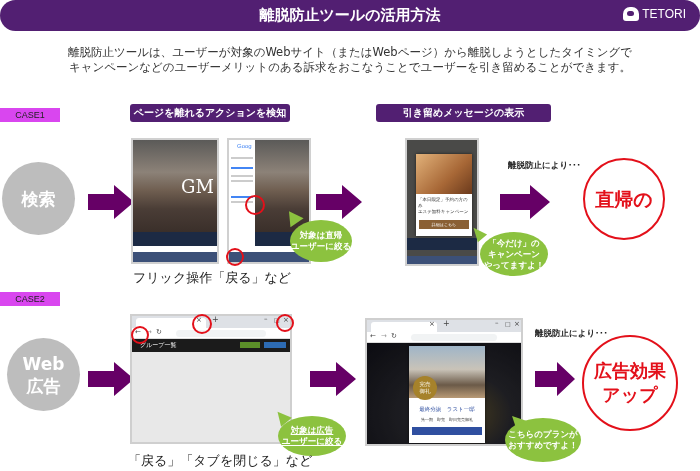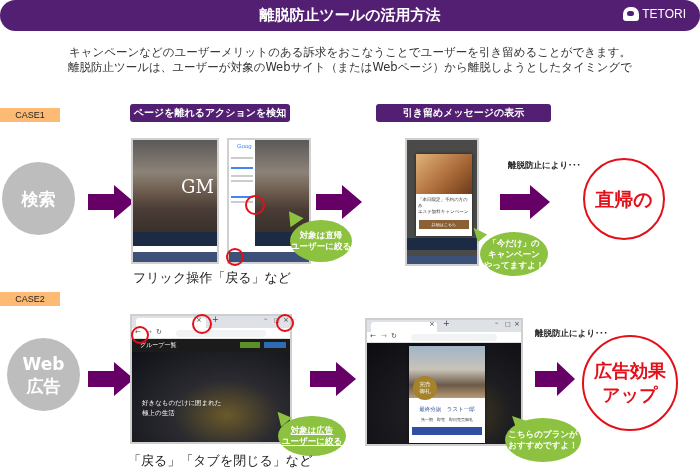--- a/index.html
+++ b/index.html
@@ -4,21 +4,21 @@
 <style>
   * { box-sizing: border-box; margin: 0; padding: 0; }
   body { width: 700px; height: 471px; background: #ffffff; font-family: "DejaVu Sans", sans-serif; position: relative; overflow: hidden; color: #222; }
   .abs { position: absolute; }
   .header { left: 0; top: 0; width: 700px; height: 31px; background: #521f72; border-radius: 16px; }
   .header-title { left: 0; top: 0; width: 700px; height: 31px; line-height: 31px; text-align: center; color: #fff; font-weight: bold; font-size: 15px; }
   .logo { right: 14px; top: 7px; color: #fff; font-size: 12px; font-family: "Liberation Sans", sans-serif; display: flex; align-items: center; gap: 3px; }
   .logo-mark { width: 16px; height: 14px; background: #fff; border-radius: 7px 7px 3px 3px; position: relative; }
   .logo-mark::after { content: ""; position: absolute; left: 4px; top: 4px; width: 7px; height: 5px; background: #521f72; border-radius: 3px; }
   .intro { left: 0; top: 45px; width: 700px; text-align: center; font-size: 11.5px; line-height: 15px; color: #333; }
-  .case-label { width: 60px; height: 14px; background: #fdba74; font-size: 9px; line-height: 14px; text-align: center; color: #222; font-family: "Liberation Sans", sans-serif; }
+  .case-label { width: 60px; height: 14px; background: #d946ef; font-size: 9px; line-height: 14px; text-align: center; color: #222; font-family: "Liberation Sans", sans-serif; }
   .step-label { height: 18px; background: #521f72; color: #fff; font-size: 10px; font-weight: bold; text-align: center; line-height: 18px; border-radius: 3px; }
   .circle-gray { width: 73px; height: 73px; border-radius: 50%; background: #bdbdbd; color: #fff; font-weight: bold; font-size: 17px; display: flex; align-items: center; justify-content: center; text-align: center; line-height: 22px; }
   .arrow { width: 46px; height: 34px; }
   .arrow svg { width: 100%; height: 100%; display: block; }
   .phone { border: 2px solid #d0d0d0; background: #3a3a3a; overflow: hidden; }
   .lobby { background: linear-gradient(180deg,#5b5a58 0%,#8c8278 35%,#6f5e50 55%,#4a3d36 75%,#3a2f2a 100%); position: relative; }
   .gm { position: absolute; color: #fff; font-family: "DejaVu Serif", serif; font-size: 18px; }
   .navbar { background: #1c2a44; }
   .bottombar { background: #3c5078; }
   .red-ring { border: 2px solid #e3101a; border-radius: 50%; }
@@ -36,22 +36,22 @@
 <body>
 
 <div class="abs header"></div>
 <div class="abs header-title">離脱防止ツールの活用方法</div>
 <div class="abs logo">
   <span class="logo-mark"></span>
   <span>TETORI</span>
 </div>
 
 <div class="abs intro">
+  <div>離脱防止ツールは、ユーザーが対象のWebサイト（またはWebページ）から離脱しようとしたタイミングで</div>
   <div>キャンペーンなどのユーザーメリットのある訴求をおこなうことでユーザーを引き留めることができます。</div>
-  <div>離脱防止ツールは、ユーザーが対象のWebサイト（またはWebページ）から離脱しようとしたタイミングで</div>
 </div>
 
 <div class="abs step-label" style="left:130px;top:104px;width:160px;">ページを離れるアクションを検知</div>
 <div class="abs step-label" style="left:376px;top:104px;width:175px;">引き留めメッセージの表示</div>
 
 <div class="abs case-label" style="left:0;top:108px;">CASE1</div>
 
 <div class="abs circle-gray" style="left:2px;top:162px;">
   <span>検索</span>
 </div>
@@ -168,26 +168,20 @@
     <span class="abs" style="left:3px;top:0;font-size:7px;color:#444;">←</span>
     <span class="abs" style="left:14px;top:0;font-size:7px;color:#999;">→</span>
     <span class="abs" style="left:24px;top:0;font-size:7px;color:#444;">↻</span>
     <div class="abs" style="left:44px;top:2px;width:90px;height:7px;background:#f1f3f4;border-radius:4px;"></div>
   </div>
   <div style="height:13px;background:#1b1b1b;position:relative;">
     <span class="abs" style="left:8px;top:2px;font-size:6px;color:#fff;">グループ一覧</span>
     <div class="abs" style="left:108px;top:3px;width:20px;height:6px;background:#5b8f29;"></div>
     <div class="abs" style="left:132px;top:3px;width:22px;height:6px;background:#2d6bb3;"></div>
   </div>
-  <div class="night" style="height:90px;">
-    <div class="abs" style="left:10px;top:46px;font-size:6.5px;line-height:10px;color:#fff;font-family:'DejaVu Serif',serif;">
-      <div>好きなものだけに囲まれた</div>
-      <div>極上の生活</div>
-    </div>
-  </div>
 </div>
 <div class="abs red-ring" style="left:192px;top:314px;width:20px;height:20px;"></div>
 <div class="abs red-ring" style="left:276px;top:314px;width:18px;height:18px;"></div>
 <div class="abs red-ring" style="left:131px;top:326px;width:18px;height:18px;"></div>
 
 <div class="abs" style="left:275px;top:410px;width:0;height:0;border-left:7px solid transparent;border-right:7px solid transparent;border-bottom:14px solid #8cc23f;transform:rotate(-40deg);"></div>
 <div class="abs bubble" style="left:278px;top:416px;width:68px;height:40px;text-decoration:underline;">
   <div>
       <div>対象は広告</div>
       <div>ユーザーに絞る</div>

